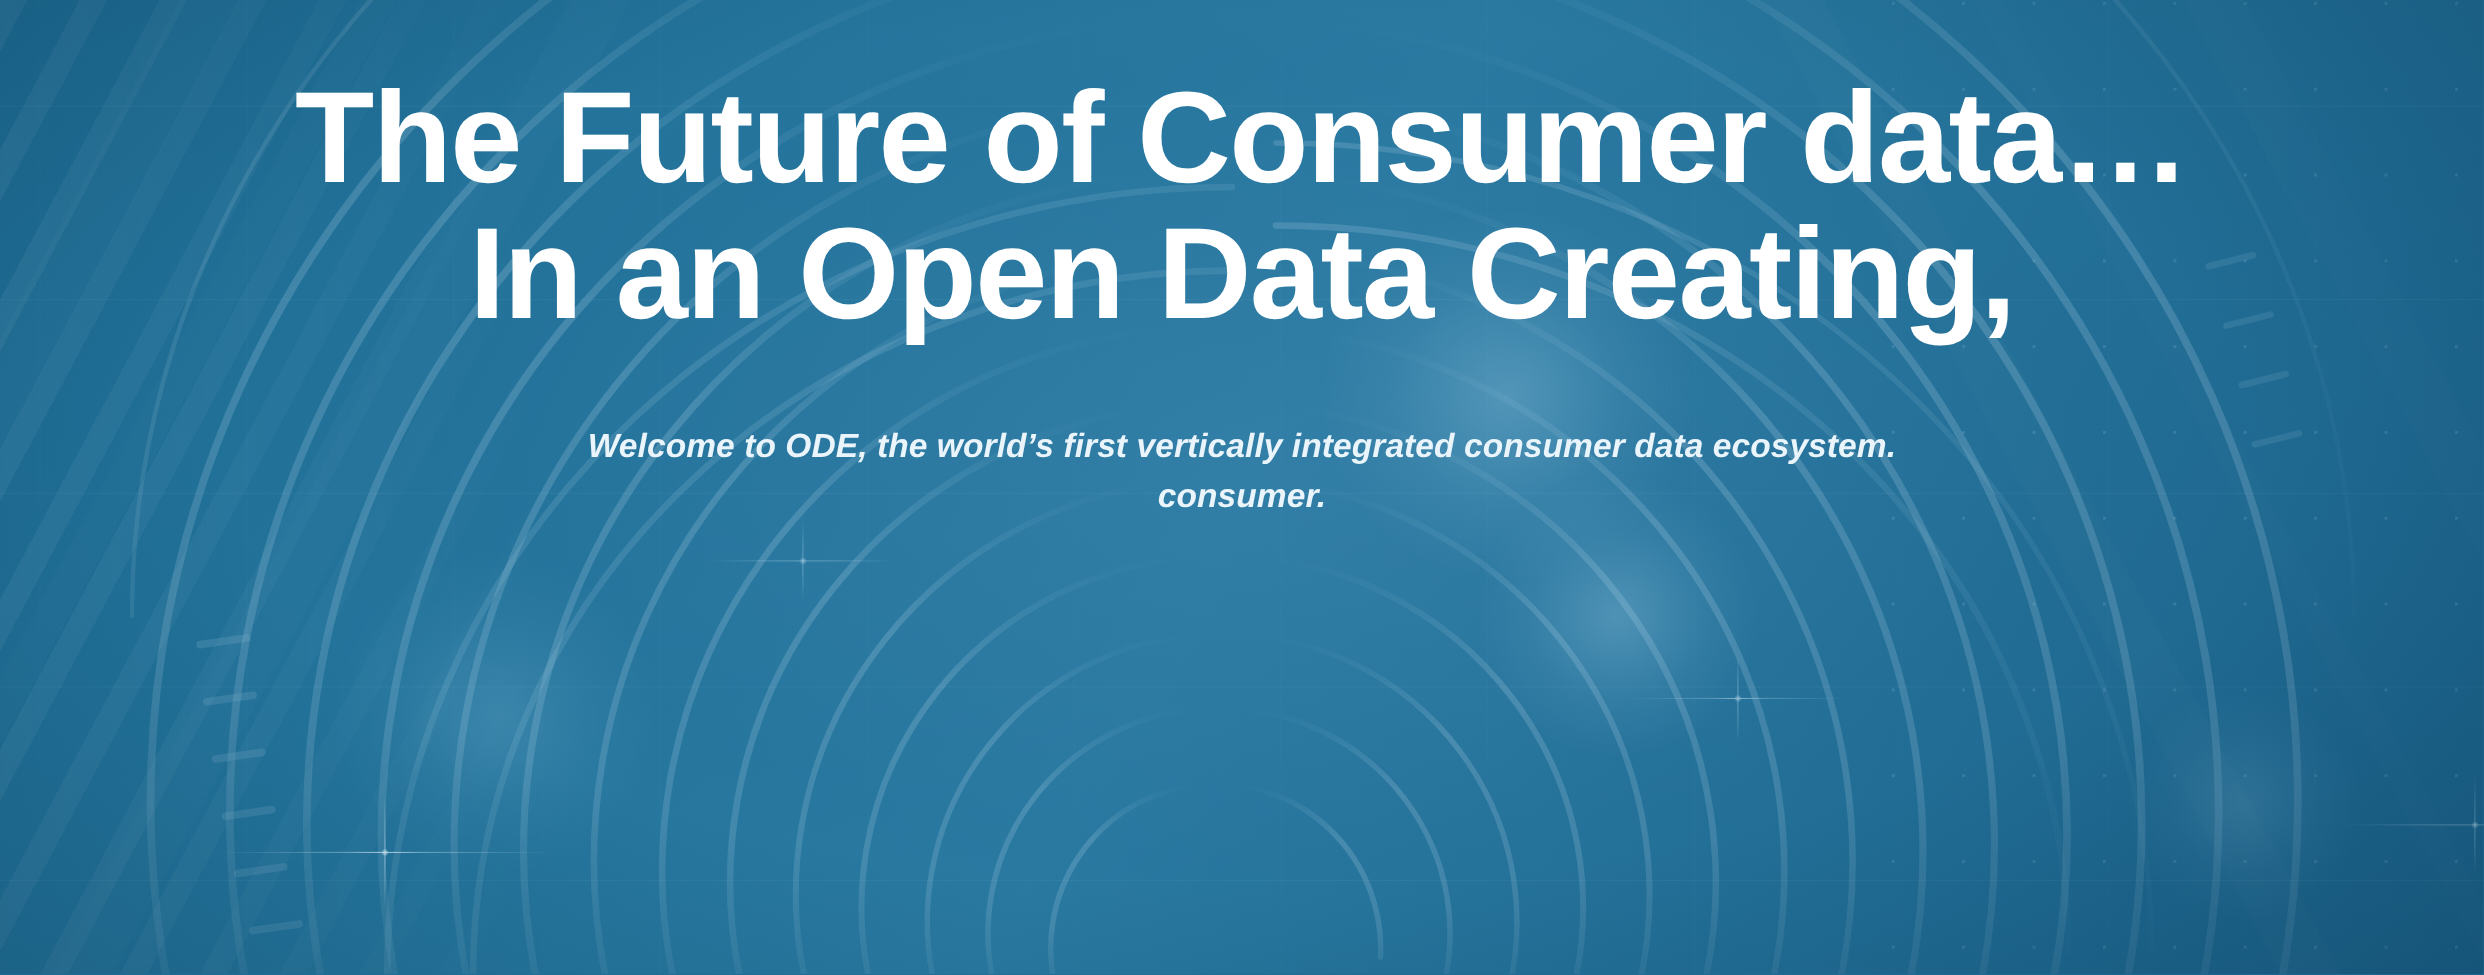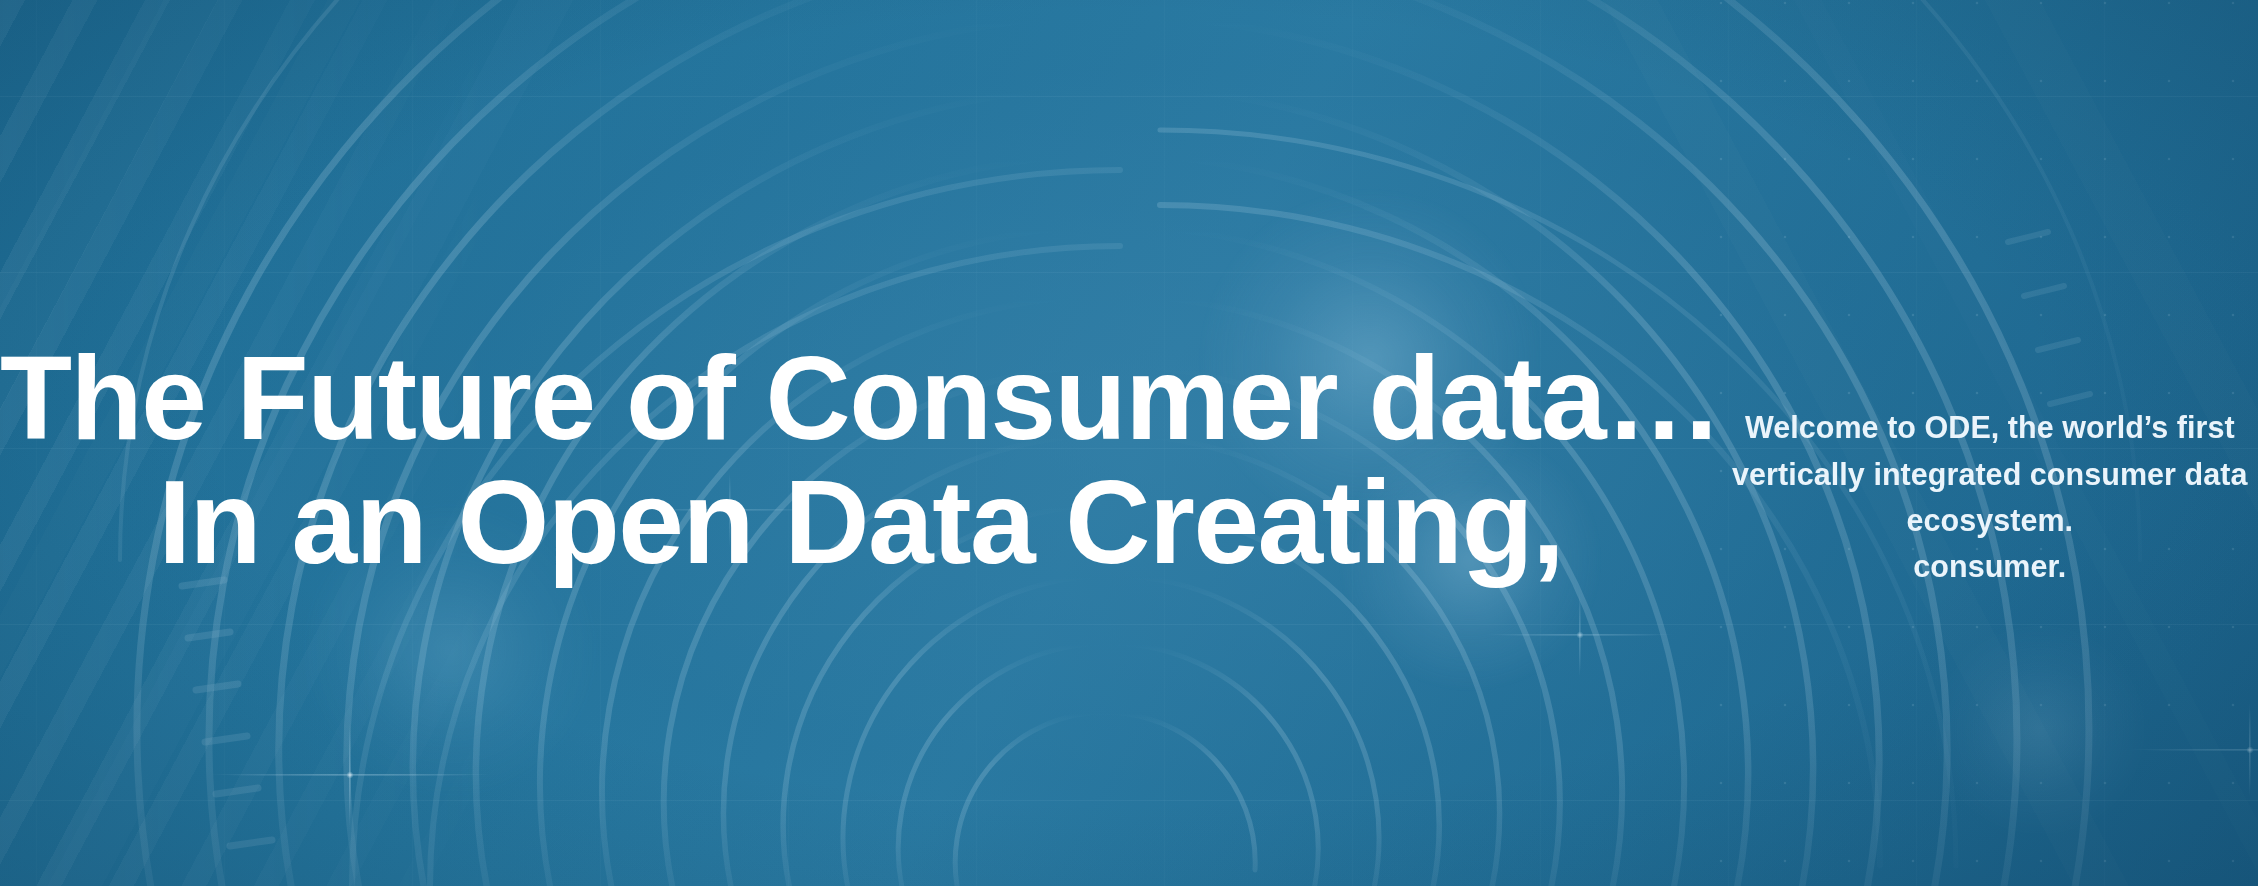--- a/index.html
+++ b/index.html
@@ -103,23 +103,23 @@
 
   
   .bg-vignette {
     background: radial-gradient(ellipse 78% 86% at 50% 46%, rgba(0,0,0,0) 52%, rgba(10,48,74,0.30) 100%);
   }
 
   
   .content {
     position:relative; z-index:10;
     width:100%; height:100%;
-    display:flex; flex-direction:row;
+    display:flex; flex-direction:column;
     align-items:center;
-    padding-top: 34px;
+    padding-top: 66px;
   }
 
   .headline {
     width: 2190px;
     text-align:center;
     color:#ffffff;
     font-size: 118px;
     line-height: 1.00;
     font-weight: 700;
     letter-spacing: -1.5px;
@@ -131,21 +131,21 @@
   .subcopy {
     margin-top: 74px;
     width: 1760px;
     text-align:center;
     color:#eaf4fb;
     font-size: 30.5px;
     line-height: 1.52;
     font-weight: 700;
     letter-spacing: 0.05px;
   }
-  .subcopy .sc-line { display:block; }
+  .subcopy .sc-line { display:block;font-style:italic; }
 </style>
 </head>
 <body>
 
 <div class="hero">
 
   <div class="bg-layer bg-bands"></div>
   <div class="bg-layer bg-grid"></div>
   <div class="bg-dashes"></div>
   <div class="bg-ticks"></div>

